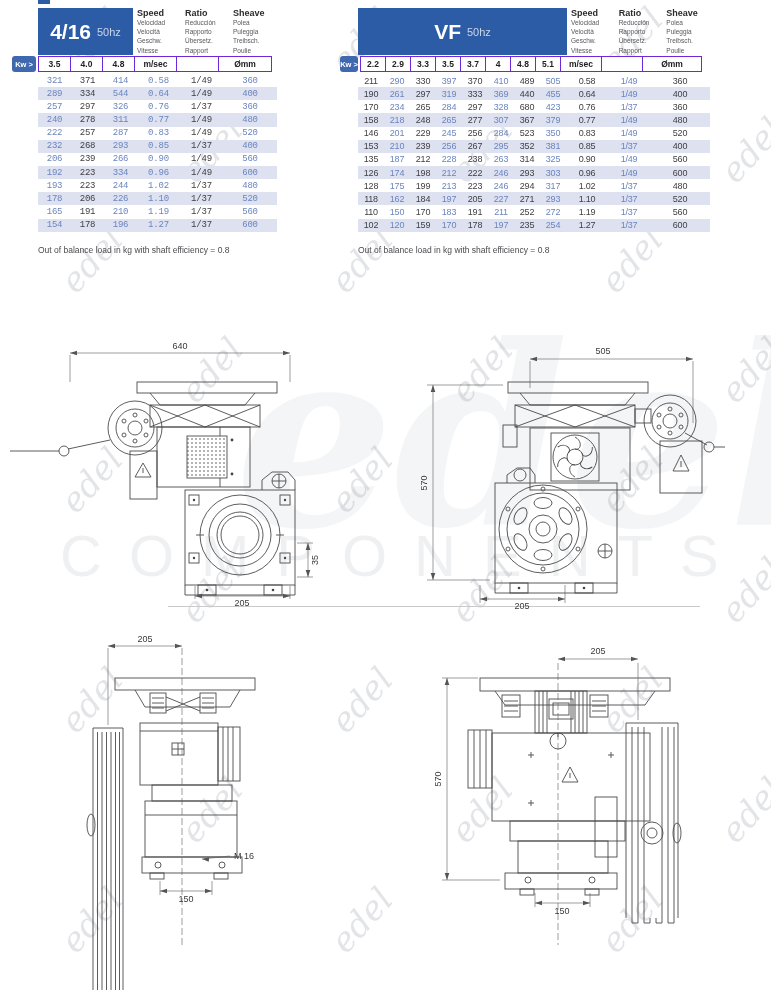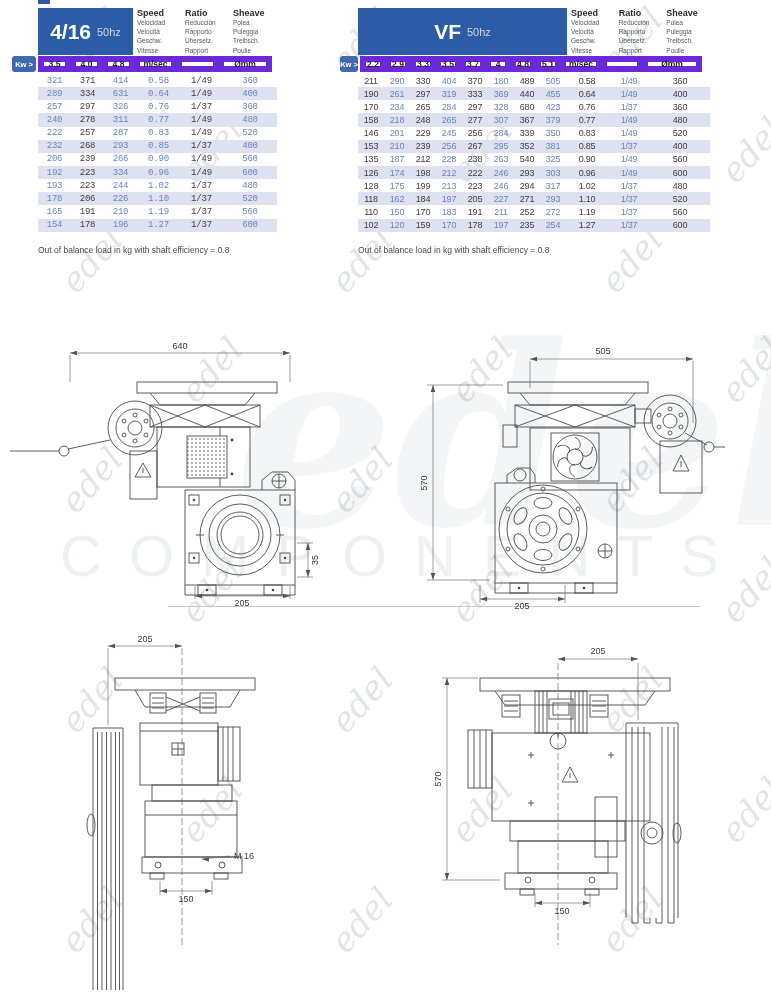--- a/index.html
+++ b/index.html
@@ -18,21 +18,21 @@
   .title-box{background:#2d5ca6;color:#fff;display:flex;align-items:center;justify-content:center;gap:6px;}
   .title-box .t1{font-size:21px;font-weight:bold;}
   .title-box .t2{font-size:11px;color:#c9d5ec;}
   .groups{display:flex;flex:1;}
   .group{flex:1;padding-left:4px;}
   .g-title{font-size:9px;font-weight:bold;color:#2b2b2e;line-height:10px;}
   .g-sub{font-size:6.5px;color:#56575b;line-height:9.2px;}
   .col-row{display:flex;align-items:stretch;height:16px;margin-top:1px;}
   .kw-badge{background:#4068ae;color:#fff;font-size:7.5px;font-weight:bold;
       border-radius:3px;display:flex;align-items:center;justify-content:center;margin-right:2px;}
-  .col-cell{box-sizing:border-box;border:6px solid #6d28d9;background:#fff;
+  .col-cell{box-sizing:border-box;border:1px solid #6d28d9;background:#fff;
       font-size:8.5px;font-weight:bold;color:#222;display:flex;align-items:center;justify-content:center;}
   .col-cell + .col-cell{margin-left:-1px;}
   .rows{}
   .row{display:flex;height:13.15px;}
   .row.alt{background:#dde1f0;}
   .cell{display:flex;align-items:center;justify-content:center;font-size:9px;letter-spacing:-.2px;}
   .c-blue{color:#6b85bf;}
   .c-dark{color:#414144;}
   .note{font-size:8.5px;color:#4a4a4e;margin-top:13px;}
   
@@ -123,21 +123,21 @@
           <span class="cell c-blue" style="width: 33px;">321</span>
           <span class="cell c-dark" style="width: 33px;">371</span>
           <span class="cell c-blue" style="width: 33px;">414</span>
           <span class="cell c-blue" style="width: 43px;">0.58</span>
           <span class="cell c-dark" style="width: 43px;">1/49</span>
           <span class="cell c-blue" style="width: 54px;">360</span>
         </div>
         <div class="row alt">
           <span class="cell c-blue" style="width: 33px;">289</span>
           <span class="cell c-dark" style="width: 33px;">334</span>
-          <span class="cell c-blue" style="width: 33px;">631</span>
+          <span class="cell c-blue" style="width: 33px;">544</span>
           <span class="cell c-blue" style="width: 43px;">0.64</span>
           <span class="cell c-dark" style="width: 43px;">1/49</span>
           <span class="cell c-blue" style="width: 54px;">400</span>
         </div>
         <div class="row">
           <span class="cell c-blue" style="width: 33px;">257</span>
           <span class="cell c-dark" style="width: 33px;">297</span>
           <span class="cell c-blue" style="width: 33px;">326</span>
           <span class="cell c-blue" style="width: 43px;">0.76</span>
           <span class="cell c-dark" style="width: 43px;">1/37</span>
@@ -260,23 +260,23 @@
         <div class="col-cell" style="width: 26px;">5.1</div>
         <div class="col-cell" style="width: 42px;">m/sec</div>
         <div class="col-cell" style="width: 42px;"></div>
         <div class="col-cell" style="width: 60px;">Ømm</div>
       </div>
       <div class="rows" style="margin-left: 18px; margin-top: 2px;">
         <div class="row">
           <span class="cell c-dark" style="width: 26px;">211</span>
           <span class="cell c-blue" style="width: 26px;">290</span>
           <span class="cell c-dark" style="width: 26px;">330</span>
-          <span class="cell c-blue" style="width: 26px;">404</span>
+          <span class="cell c-blue" style="width: 26px;">397</span>
           <span class="cell c-dark" style="width: 26px;">370</span>
-          <span class="cell c-blue" style="width: 26px;">180</span>
+          <span class="cell c-blue" style="width: 26px;">410</span>
           <span class="cell c-dark" style="width: 26px;">489</span>
           <span class="cell c-blue" style="width: 26px;">505</span>
           <span class="cell c-dark" style="width: 42px;">0.58</span>
           <span class="cell c-blue" style="width: 42px;">1/49</span>
           <span class="cell c-dark" style="width: 60px;">360</span>
         </div>
         <div class="row alt">
           <span class="cell c-dark" style="width: 26px;">190</span>
           <span class="cell c-blue" style="width: 26px;">261</span>
           <span class="cell c-dark" style="width: 26px;">297</span>
@@ -315,21 +315,21 @@
           <span class="cell c-blue" style="width: 42px;">1/49</span>
           <span class="cell c-dark" style="width: 60px;">480</span>
         </div>
         <div class="row">
           <span class="cell c-dark" style="width: 26px;">146</span>
           <span class="cell c-blue" style="width: 26px;">201</span>
           <span class="cell c-dark" style="width: 26px;">229</span>
           <span class="cell c-blue" style="width: 26px;">245</span>
           <span class="cell c-dark" style="width: 26px;">256</span>
           <span class="cell c-blue" style="width: 26px;">284</span>
-          <span class="cell c-dark" style="width: 26px;">339</span>
+          <span class="cell c-dark" style="width: 26px;">523</span>
           <span class="cell c-blue" style="width: 26px;">350</span>
           <span class="cell c-dark" style="width: 42px;">0.83</span>
           <span class="cell c-blue" style="width: 42px;">1/49</span>
           <span class="cell c-dark" style="width: 60px;">520</span>
         </div>
         <div class="row alt">
           <span class="cell c-dark" style="width: 26px;">153</span>
           <span class="cell c-blue" style="width: 26px;">210</span>
           <span class="cell c-dark" style="width: 26px;">239</span>
           <span class="cell c-blue" style="width: 26px;">256</span>
@@ -341,21 +341,21 @@
           <span class="cell c-blue" style="width: 42px;">1/37</span>
           <span class="cell c-dark" style="width: 60px;">400</span>
         </div>
         <div class="row">
           <span class="cell c-dark" style="width: 26px;">135</span>
           <span class="cell c-blue" style="width: 26px;">187</span>
           <span class="cell c-dark" style="width: 26px;">212</span>
           <span class="cell c-blue" style="width: 26px;">228</span>
           <span class="cell c-dark" style="width: 26px;">238</span>
           <span class="cell c-blue" style="width: 26px;">263</span>
-          <span class="cell c-dark" style="width: 26px;">540</span>
+          <span class="cell c-dark" style="width: 26px;">314</span>
           <span class="cell c-blue" style="width: 26px;">325</span>
           <span class="cell c-dark" style="width: 42px;">0.90</span>
           <span class="cell c-blue" style="width: 42px;">1/49</span>
           <span class="cell c-dark" style="width: 60px;">560</span>
         </div>
         <div class="row alt">
           <span class="cell c-dark" style="width: 26px;">126</span>
           <span class="cell c-blue" style="width: 26px;">174</span>
           <span class="cell c-dark" style="width: 26px;">198</span>
           <span class="cell c-blue" style="width: 26px;">212</span>

